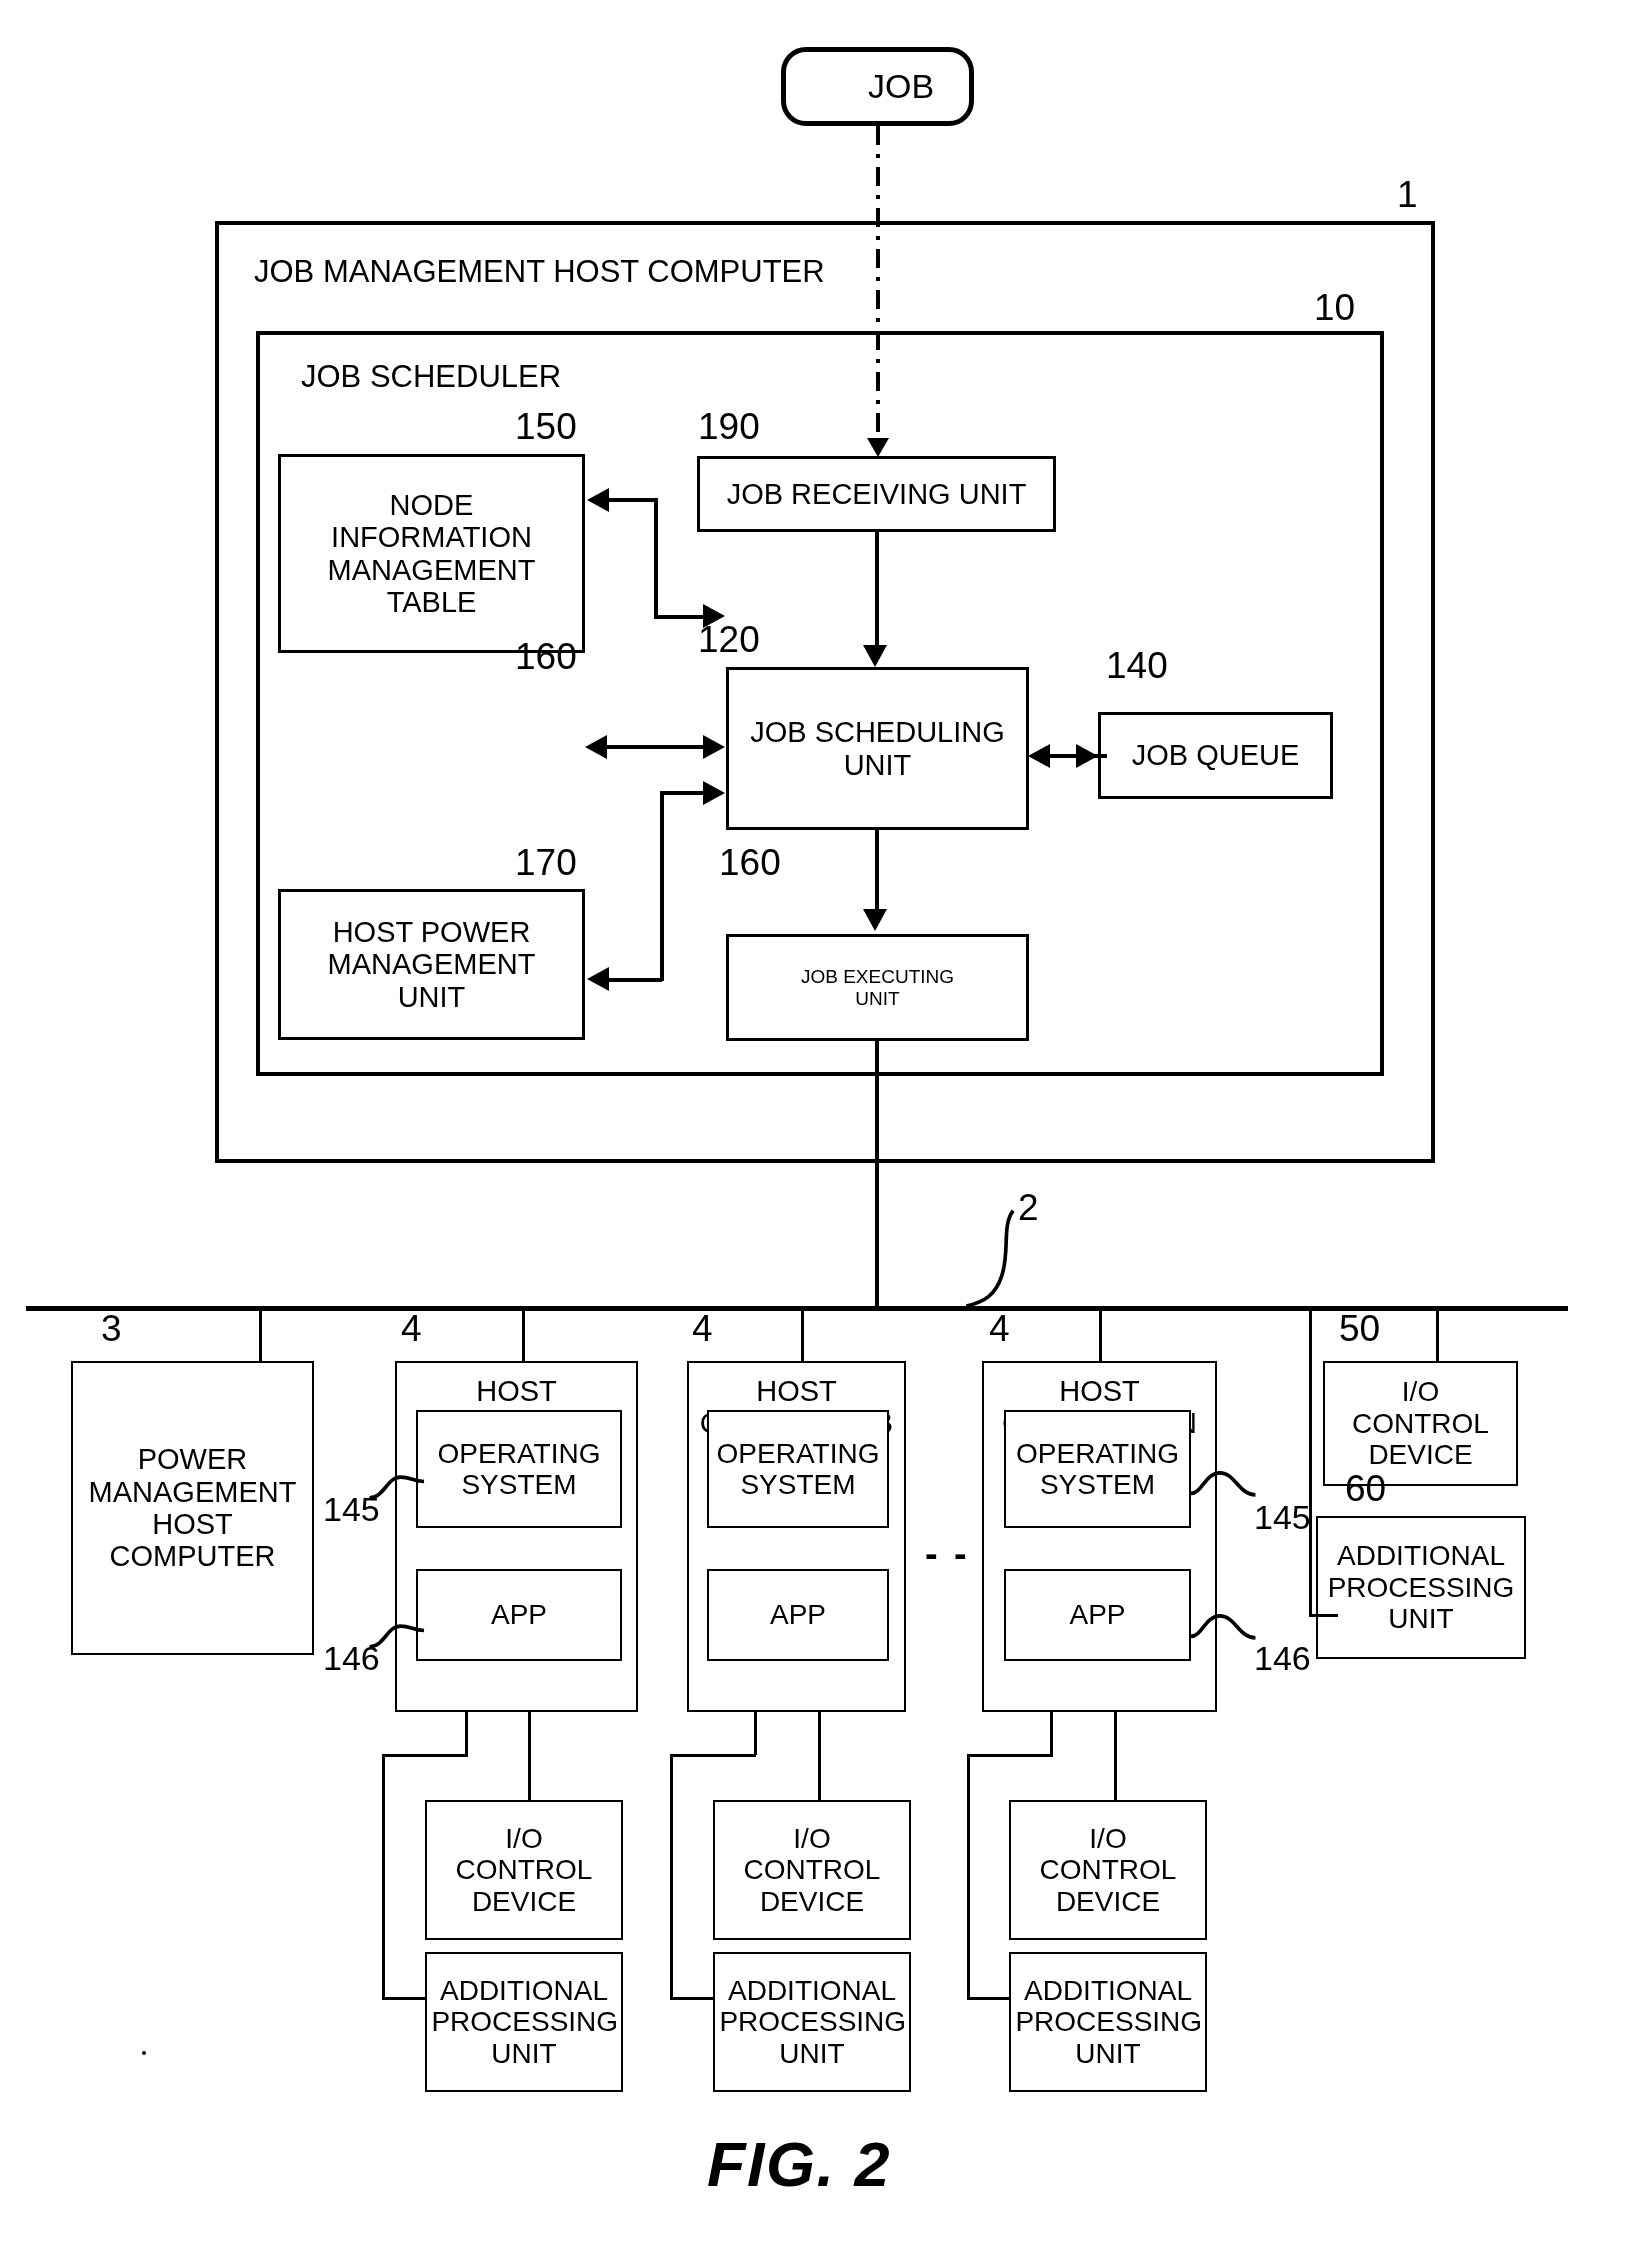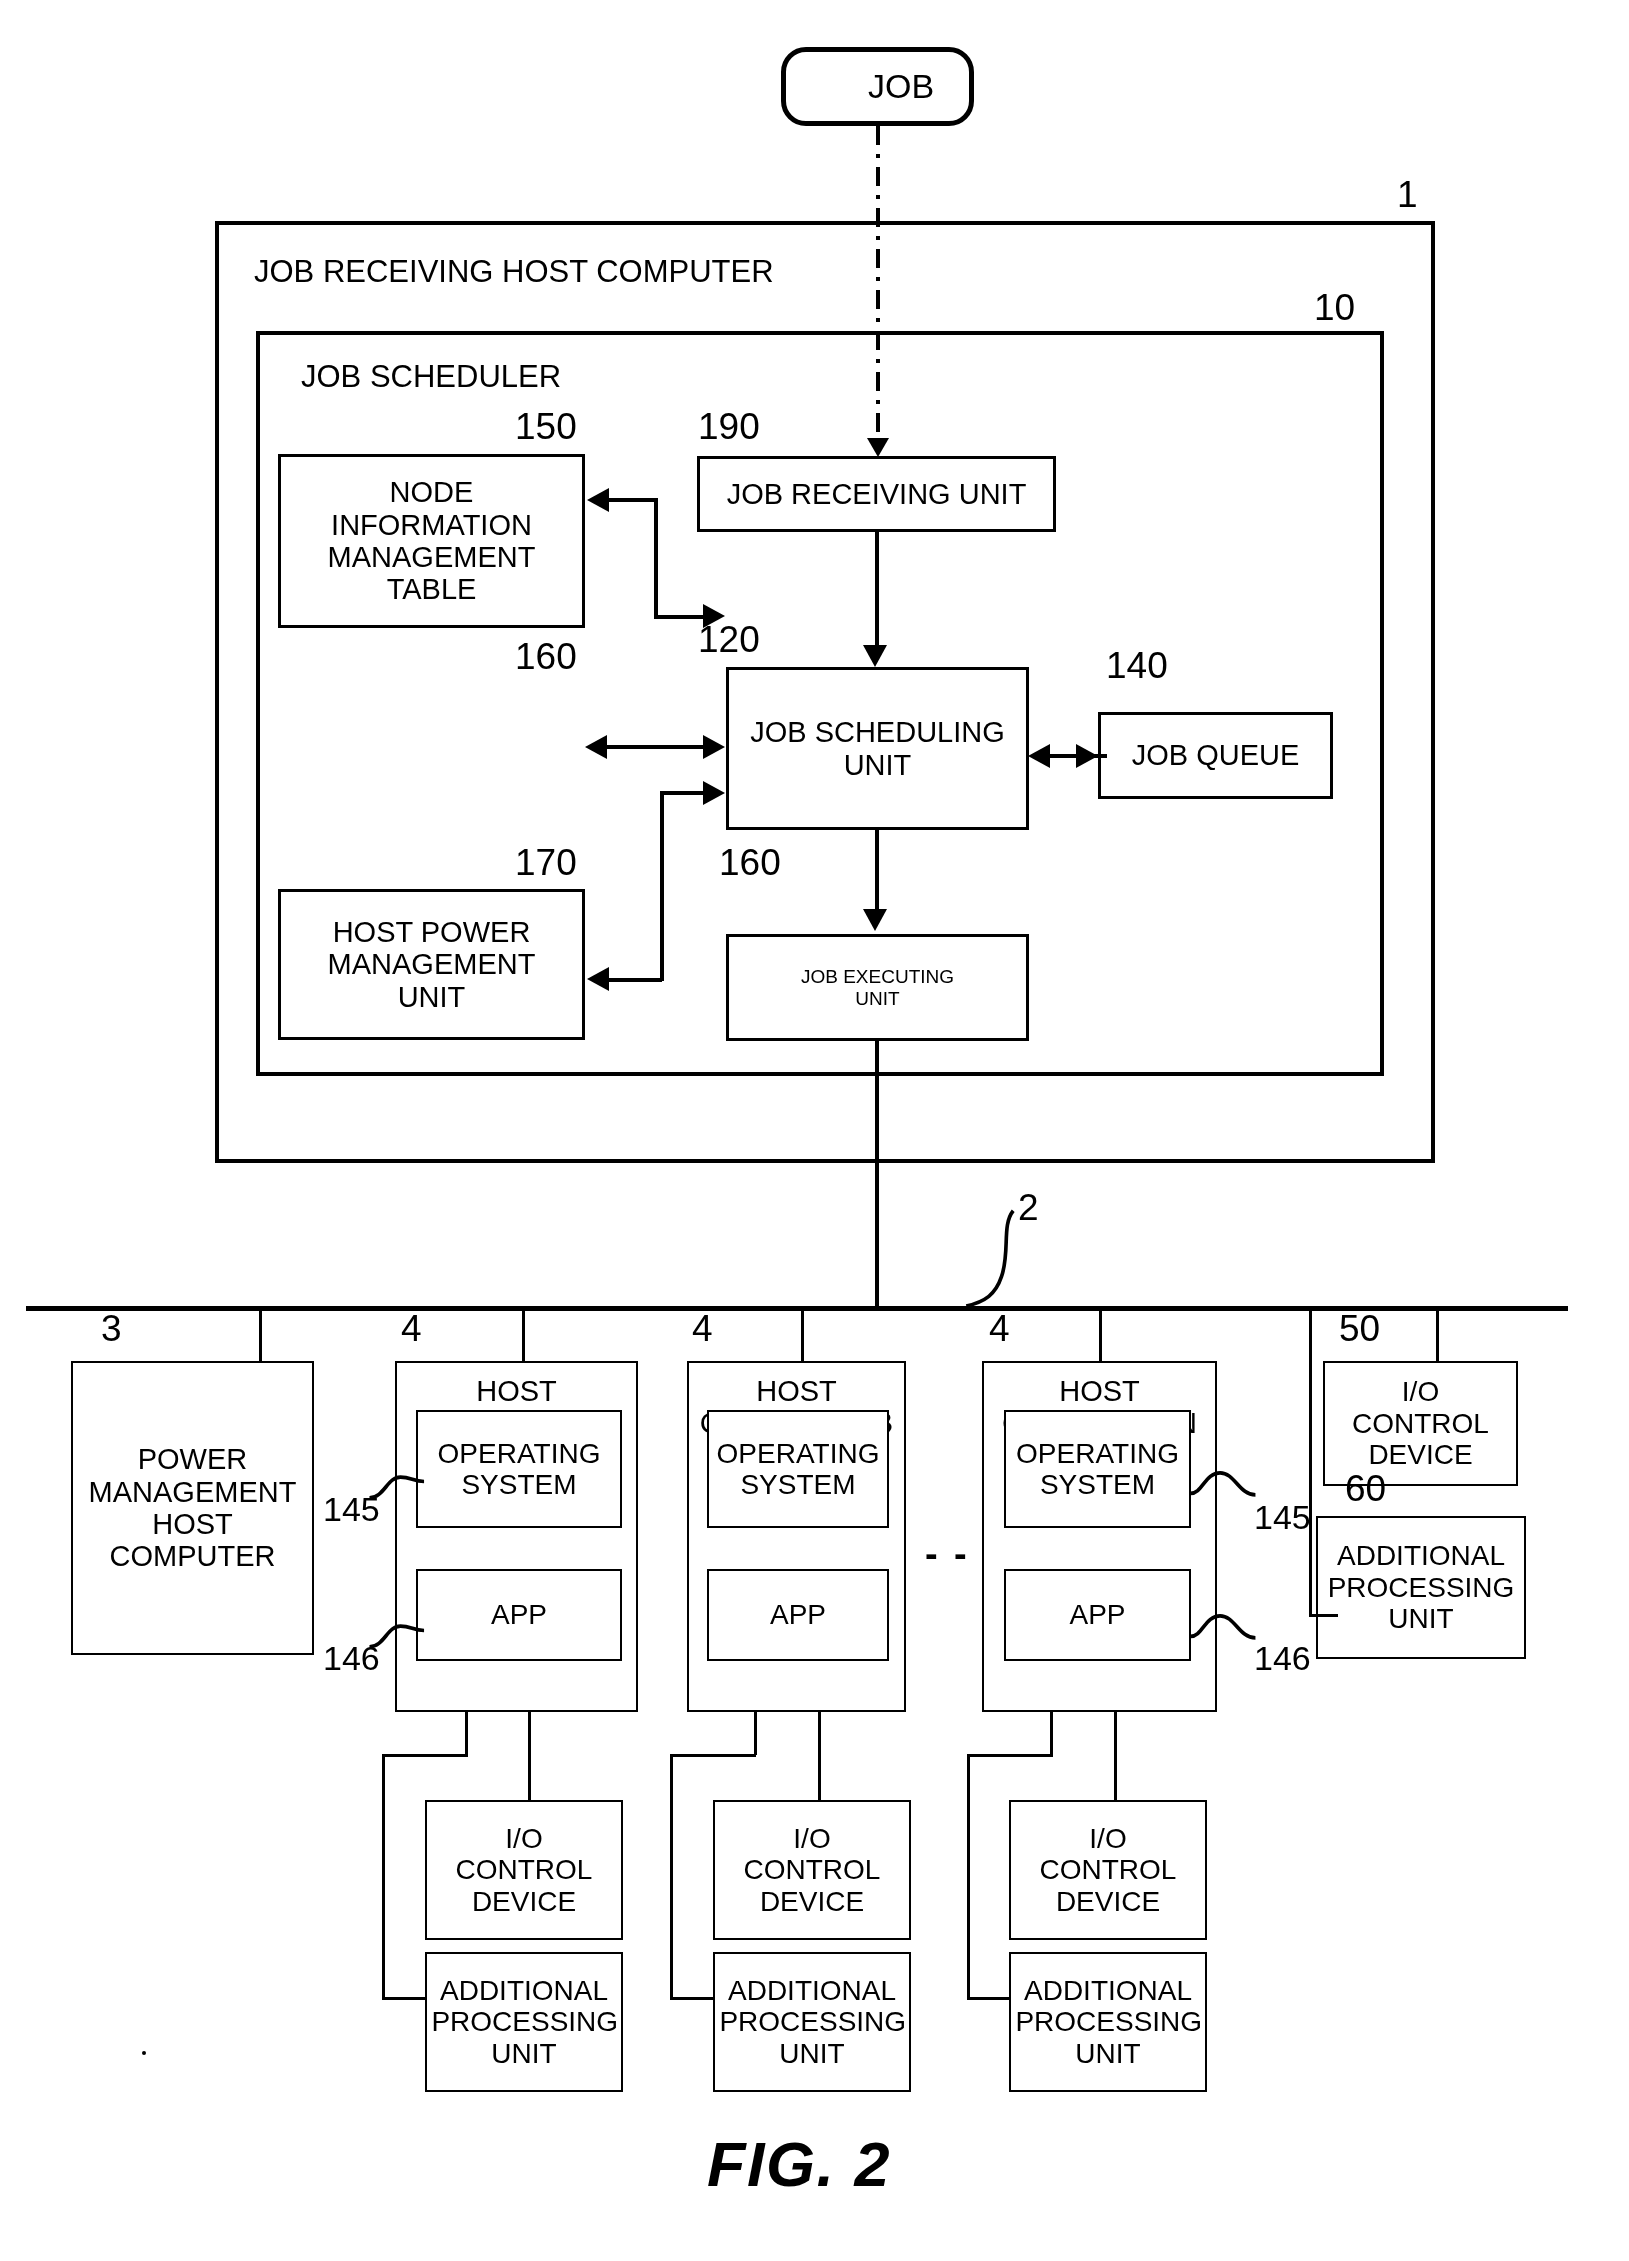--- a/index.html
+++ b/index.html
@@ -126,29 +126,29 @@
 <div id="page">
 
   <div class="rounded" style="left:781px; top:47px; width:193px; height:79px;padding-left:47px;">
     <span>JOB</span>
   </div>
 
   <div class="dashdot" style="left:876px; top:126px; height:316px;"></div>
   <div class="arrow-d-sm" style="left:867px; top:438px;"></div>
 
   <div class="container" style="left:215px; top:221px; width:1220px; height:942px;"></div>
-  <div class="container-title" style="left:254px; top:254px;">JOB RECEIVING HOST COMPUTER</div>
+  <div class="container-title" style="left:254px; top:254px;">JOB MANAGEMENT HOST COMPUTER</div>
   <div class="refnum" style="left:1397px; top:176px;">1</div>
 
   <div class="container" style="left:256px; top:331px; width:1128px; height:745px;"></div>
   <div class="container-title" style="left:301px; top:359px;">JOB SCHEDULER</div>
   <div class="refnum" style="left:1314px; top:289px;">10</div>
 
   <div class="refnum" style="left:515px; top:408px;">150</div>
-  <div class="box" style="left:278px; top:454px; width:307px; height:174px; font-size:29px;">
+  <div class="box" style="left:278px; top:454px; width:307px; height:199px; font-size:29px;">
     <span class="boxlabel">NODE<br>INFORMATION<br>MANAGEMENT<br>TABLE</span>
   </div>
 
   <div class="refnum" style="left:515px; top:638px;">160</div>
 
   <div class="refnum" style="left:515px; top:844px;text-align:right;">170</div>
   <div class="box" style="left:278px; top:889px; width:307px; height:151px; font-size:29px;">
     <span class="boxlabel">HOST POWER<br>MANAGEMENT<br>UNIT</span>
   </div>
 

